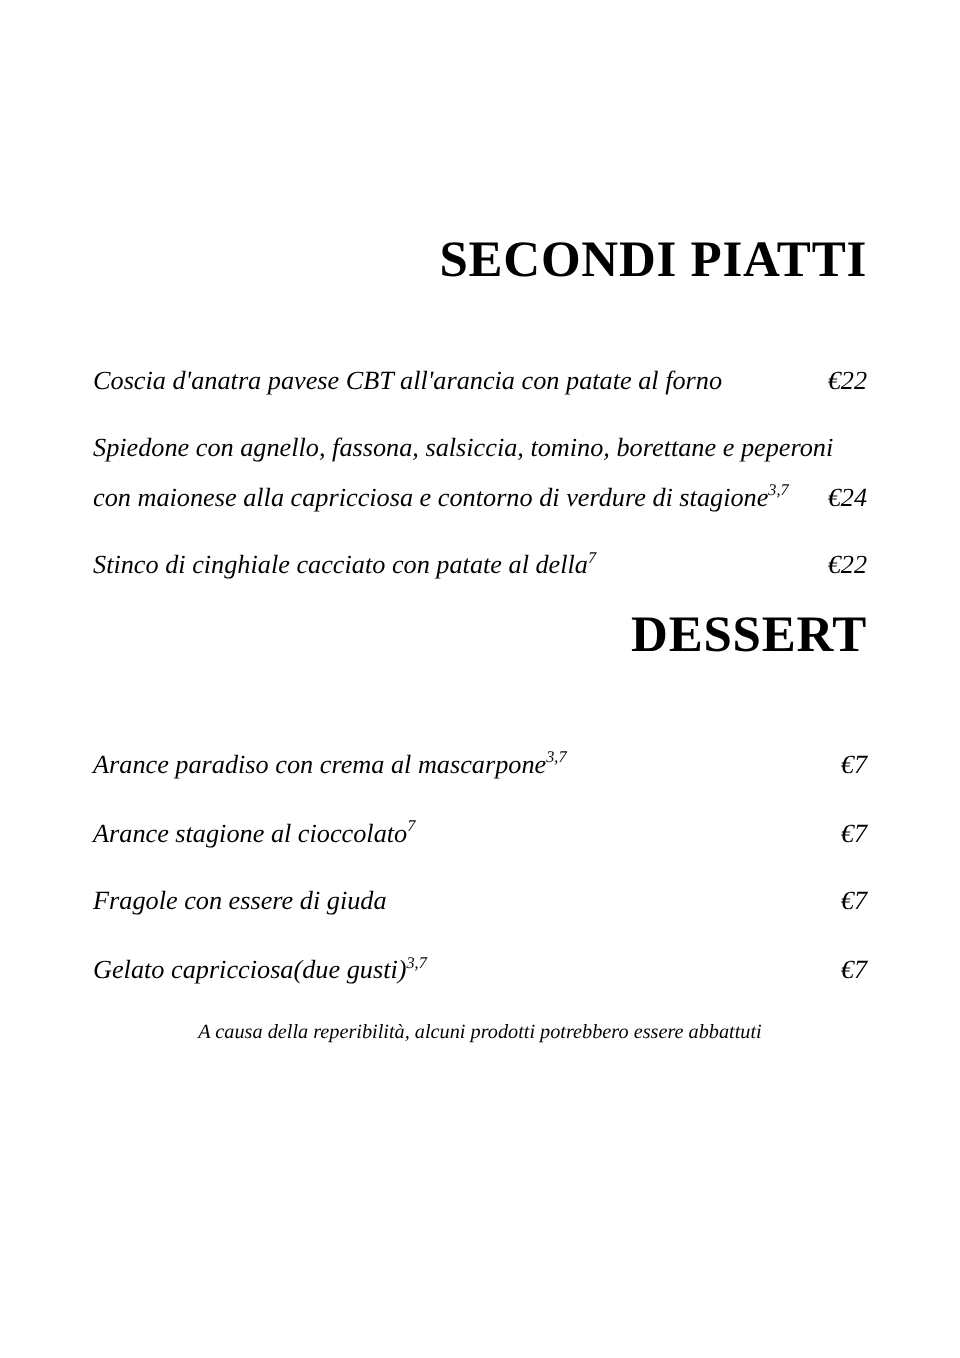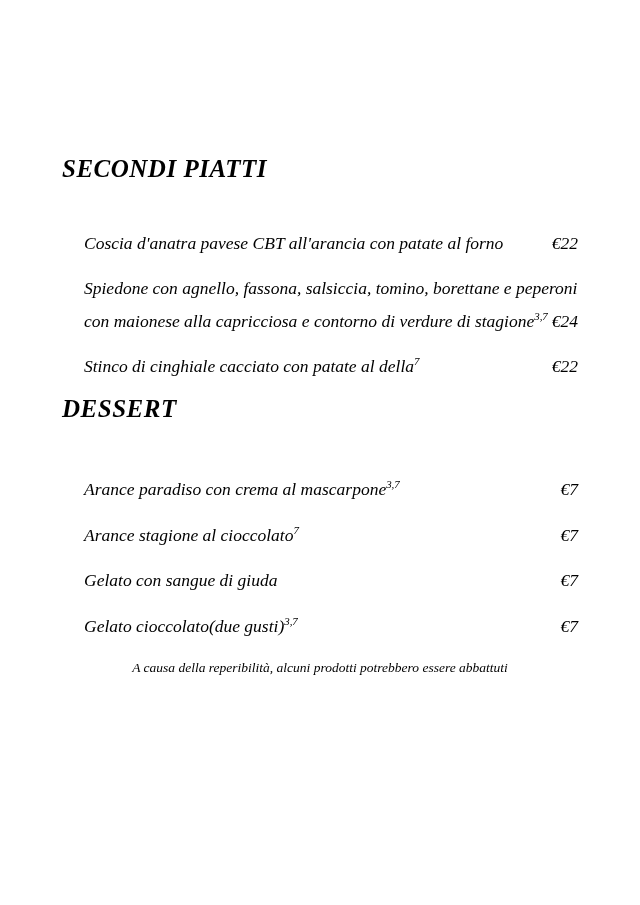--- a/index.html
+++ b/index.html
@@ -16,32 +16,30 @@
     overflow: hidden;
   }
   .page {
     width: 640px;
     height: 905px;
     box-sizing: border-box;
     padding: 0 62px;
     position: relative;
   }
   .section-title {
-    text-align: left;
+    text-align: right;
     font-weight: bold;
-    font-style: italic;
-    font-size: 25px;
+    font-size: 34px;
     letter-spacing: 0.5px;
   }
   #secondi-title { margin-top: 155px; }
   #dessert-title { }
 
   .items {
     margin-top: 44px;
-    margin-left: 22px;
   }
   .items.dessert-items {
     margin-top: 50px;
   }
   .item {
     display: flex;
     align-items: flex-start;
     justify-content: space-between;
     font-style: italic;
     font-size: 17.5px;
@@ -122,26 +120,26 @@
       <span class="name"><span>Arance paradiso con crema al mascarpone</span><sup>3,7</sup></span>
       <span class="price">€7</span>
     </div>
 
     <div class="item">
       <span class="name"><span>Arance stagione al cioccolato</span><sup>7</sup></span>
       <span class="price">€7</span>
     </div>
 
     <div class="item">
-      <span class="name"><span>Gelato con sangue di giuda</span><sup></sup></span>
+      <span class="name"><span>Fragole con essere di giuda</span><sup></sup></span>
       <span class="price">€7</span>
     </div>
 
     <div class="item">
-      <span class="name"><span>Gelato cioccolato(due gusti)</span><sup>3,7</sup></span>
+      <span class="name"><span>Gelato capricciosa(due gusti)</span><sup>3,7</sup></span>
       <span class="price">€7</span>
     </div>
 
   </div>
 
   <div class="footnote">A causa della reperibilità, alcuni prodotti potrebbero essere abbattuti</div>
 
 </div>
 
 </body></html>

